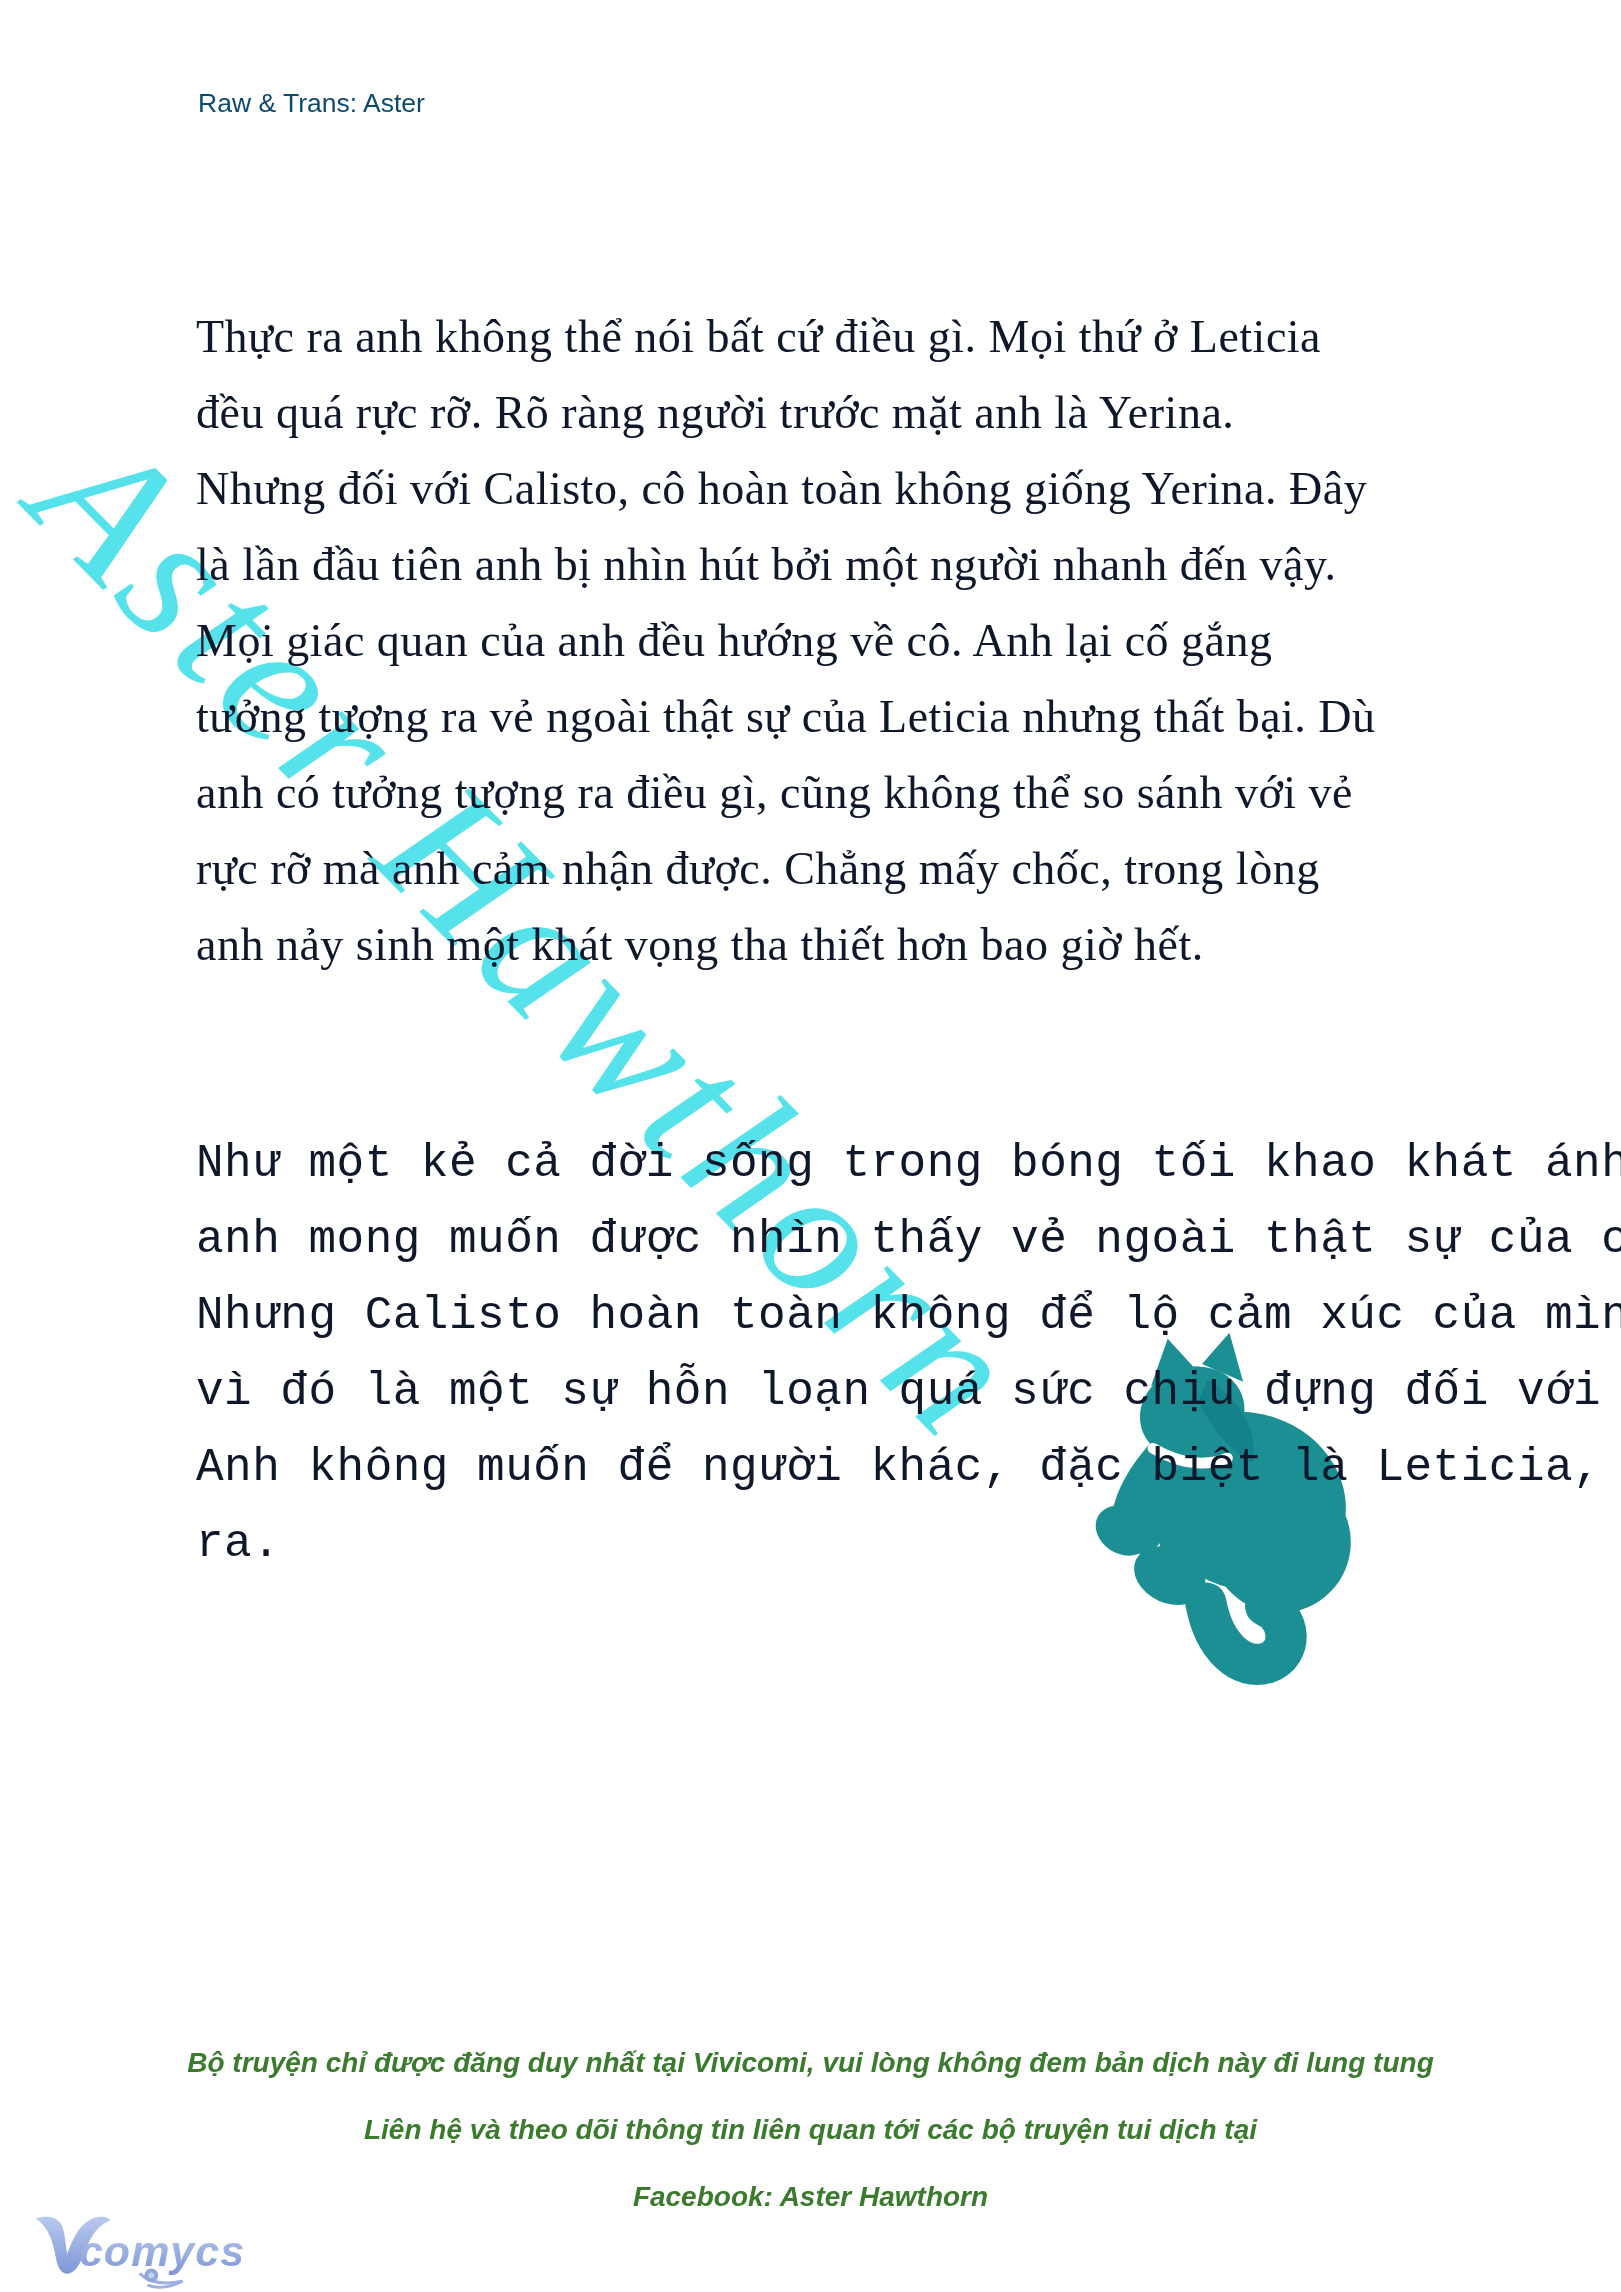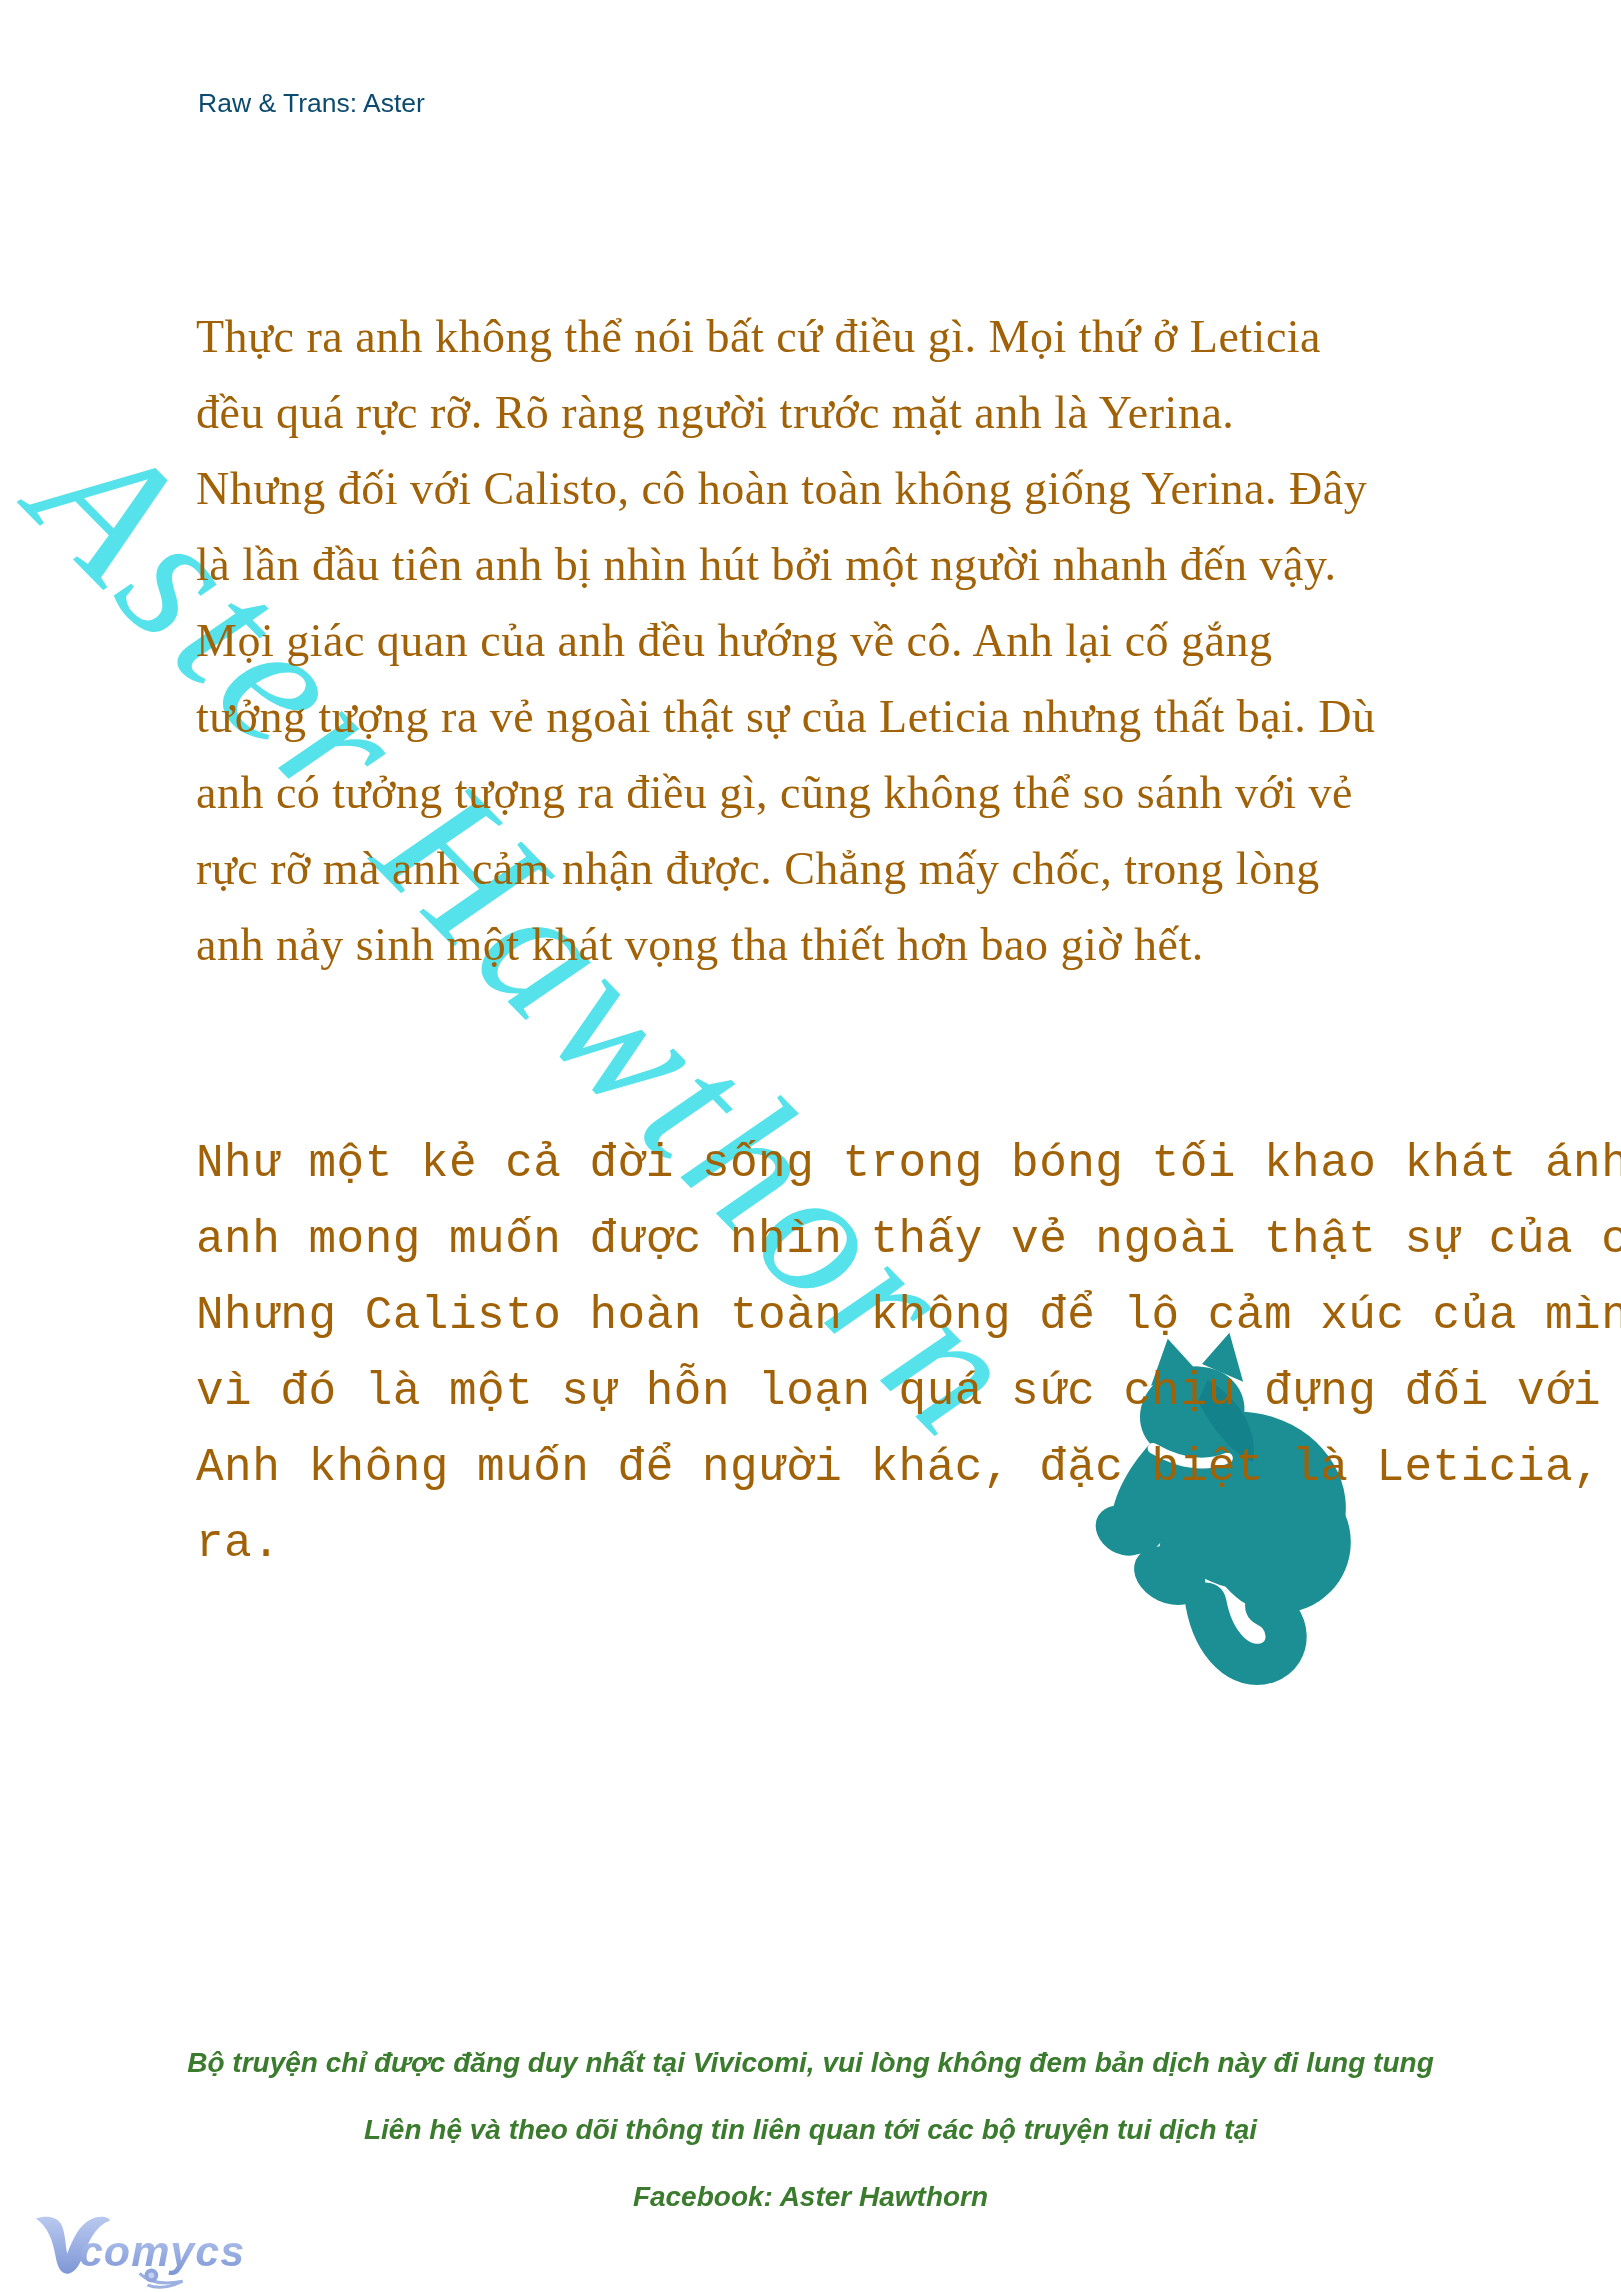--- a/index.html
+++ b/index.html
@@ -36,21 +36,21 @@
   .body-text{
     position:absolute;left:196px;top:299px;
     width:1274px;
     z-index:3;
   }
   .para{margin:0;padding:0;}
   .para2{margin-top:143px;font-family:Liberation Mono, monospace;}
   .tline{
     font-size:46px;
     line-height:76px;
-    color:#a16207;
+    color:#0f172a;
     white-space:nowrap;
     letter-spacing:0.5px;
   }
   .footer{
     position:absolute;left:0;top:2017px;
     width:1621px;
     text-align:center;
     z-index:3;
   }
   .footer-line{

